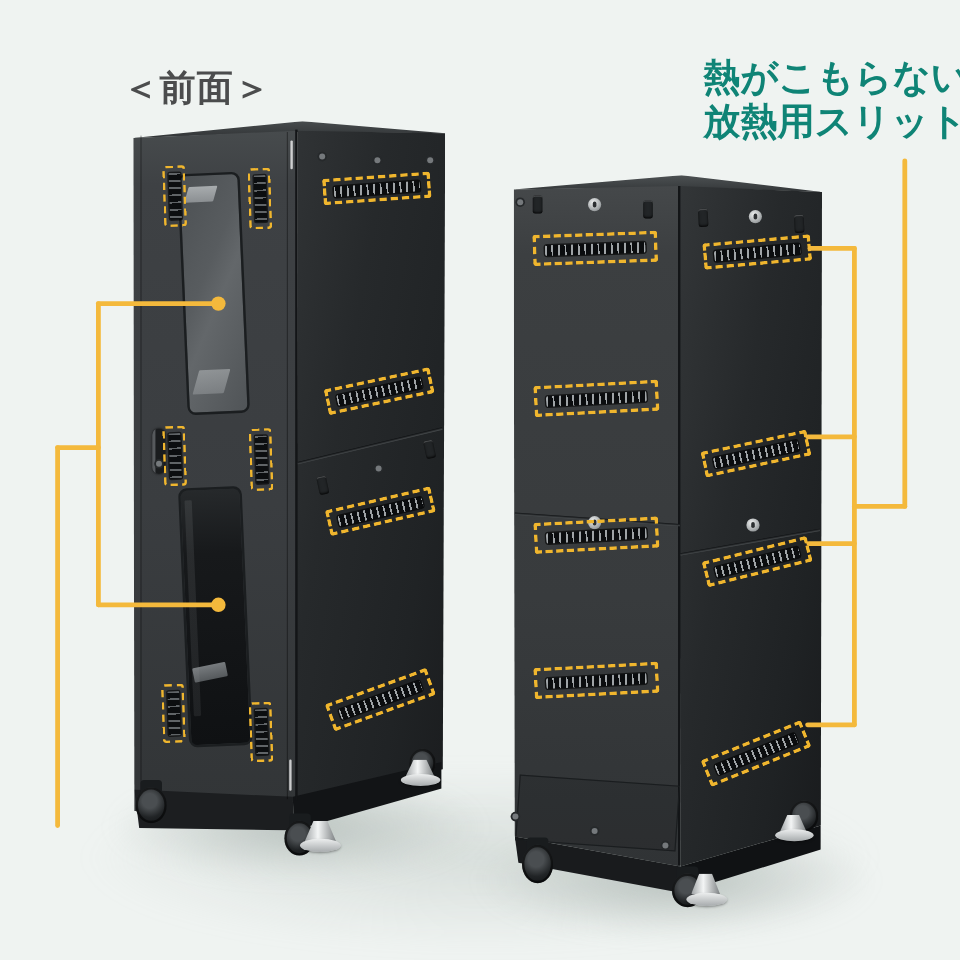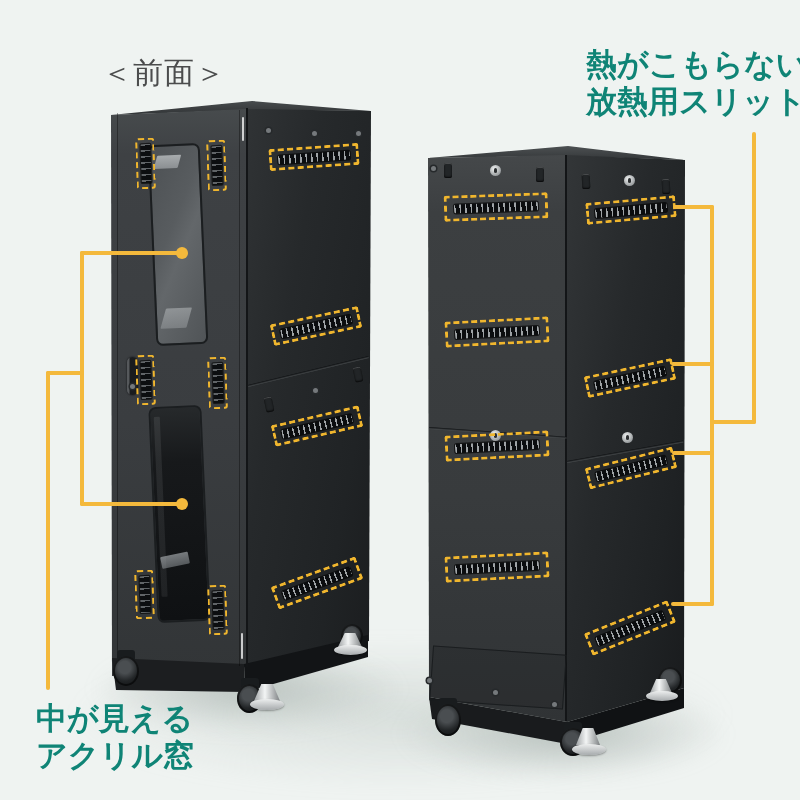--- a/index.html
+++ b/index.html
@@ -88,21 +88,21 @@
   .wheel{border-radius:50%;
     background:radial-gradient(circle at 45% 38%,#4a4e51 0 26%,#212426 58%,#0c0e10 100%);
     box-shadow:inset 0 0 0 2px rgba(0,0,0,.55);}
   .fork{background:#191c1e;border-radius:3px 3px 0 0;}
   .cone{clip-path:polygon(28% 0,72% 0,100% 100%,0 100%);
     background:linear-gradient(90deg,#9fa3a5,#f3f5f5 42%,#7e8284);}
   .fbase{border-radius:50%;background:linear-gradient(180deg,#eceeee,#a7abad);
     box-shadow:0 1px 2px rgba(0,0,0,.35);}
 
   
-  .view-label{position:absolute;font-size:30px;font-weight:400;letter-spacing:1px;
+  .view-label{position:absolute;font-size:30px;font-weight:700;letter-spacing:1px;
     color:var(--label-gray,#4b4c4d);white-space:nowrap;}
   .green-note{position:absolute;font-size:31px;line-height:37px;font-weight:700;
     color:var(--annotation-green,#0f8476);white-space:nowrap;}
 </style>
 </head>
 <body>
 
 <div id="scene">
 
   <div class="floorshadow fs-wide"></div>
@@ -269,18 +269,14 @@
     <div class="line" style="left:671px;top:602px;width:43px;height:4px;"></div>
   </div>
 
   <div class="view-label" style="left:102px;top:53px;">＜前面＞</div>
 
   <div class="green-note" style="left:586px;top:46px;">
     <span style="position:static;display:block;">熱がこもらない</span>
     <span style="position:static;display:block;">放熱用スリット</span>
   </div>
 
-  <div class="green-note" style="left:36px;top:700px;">
-    <span style="position:static;display:block;">中が見える</span>
-    <span style="position:static;display:block;">アクリル窓</span>
-  </div>
 
 </div>
 
 </body></html>

